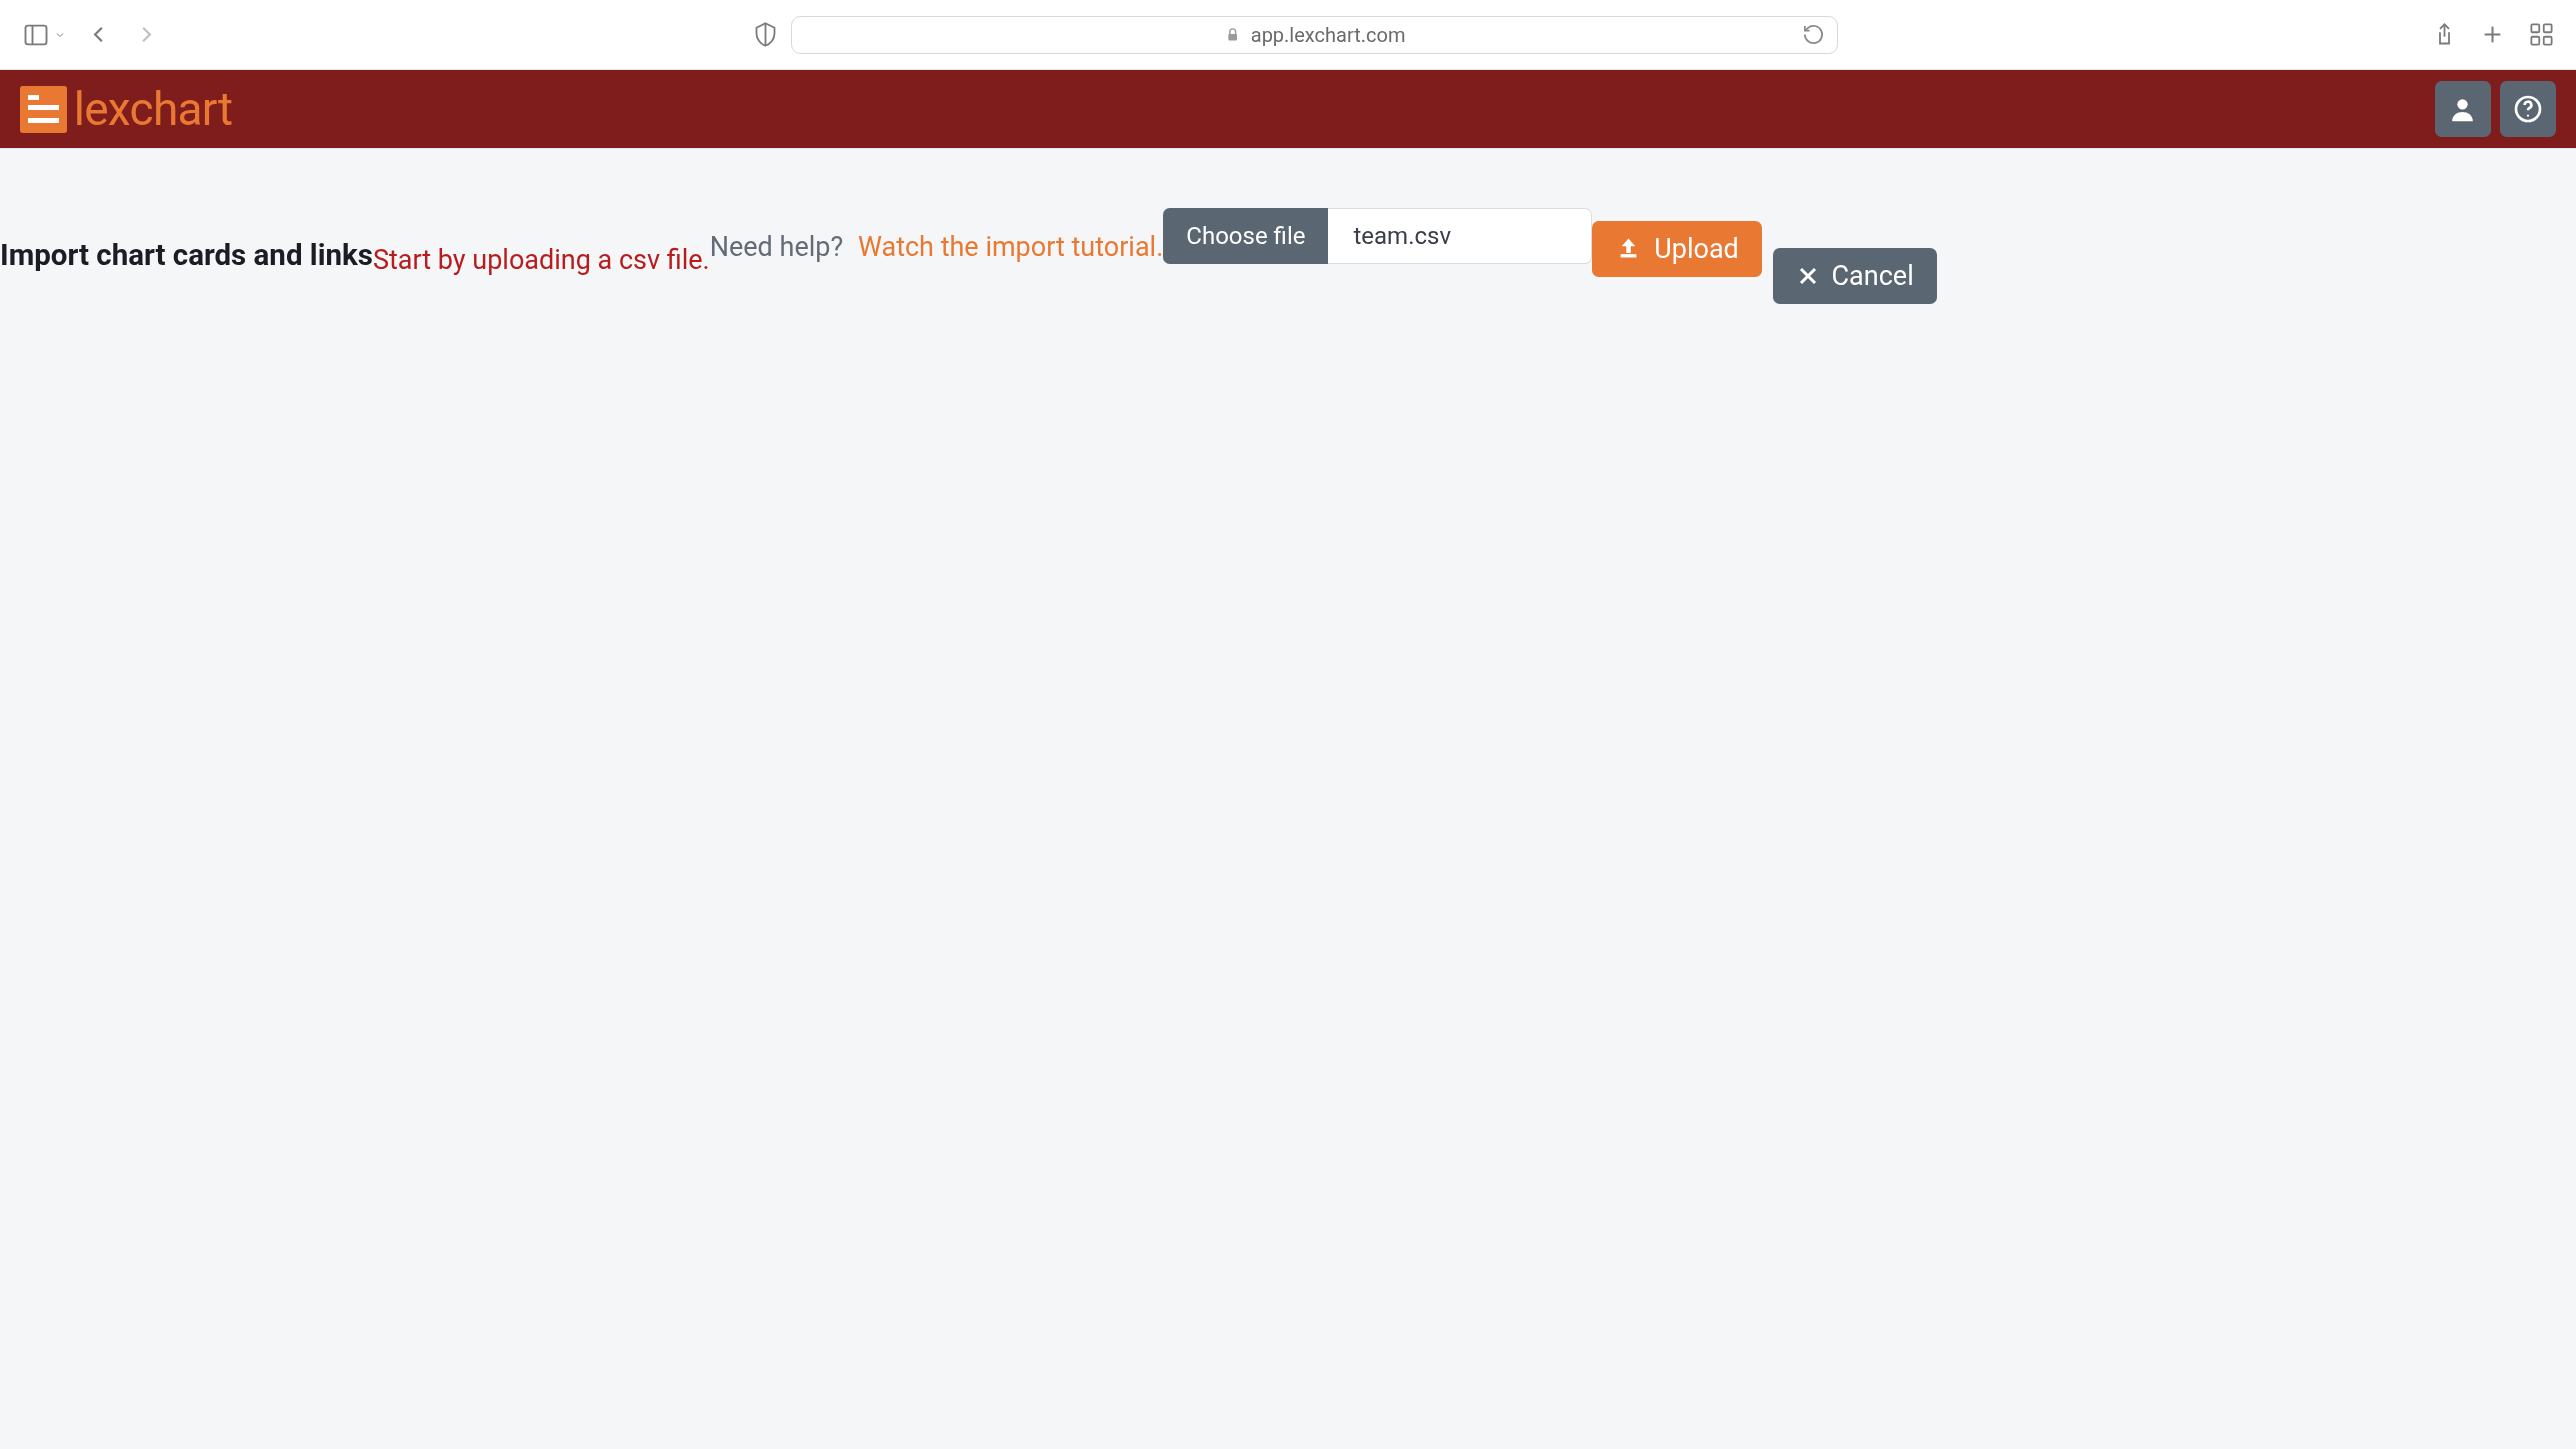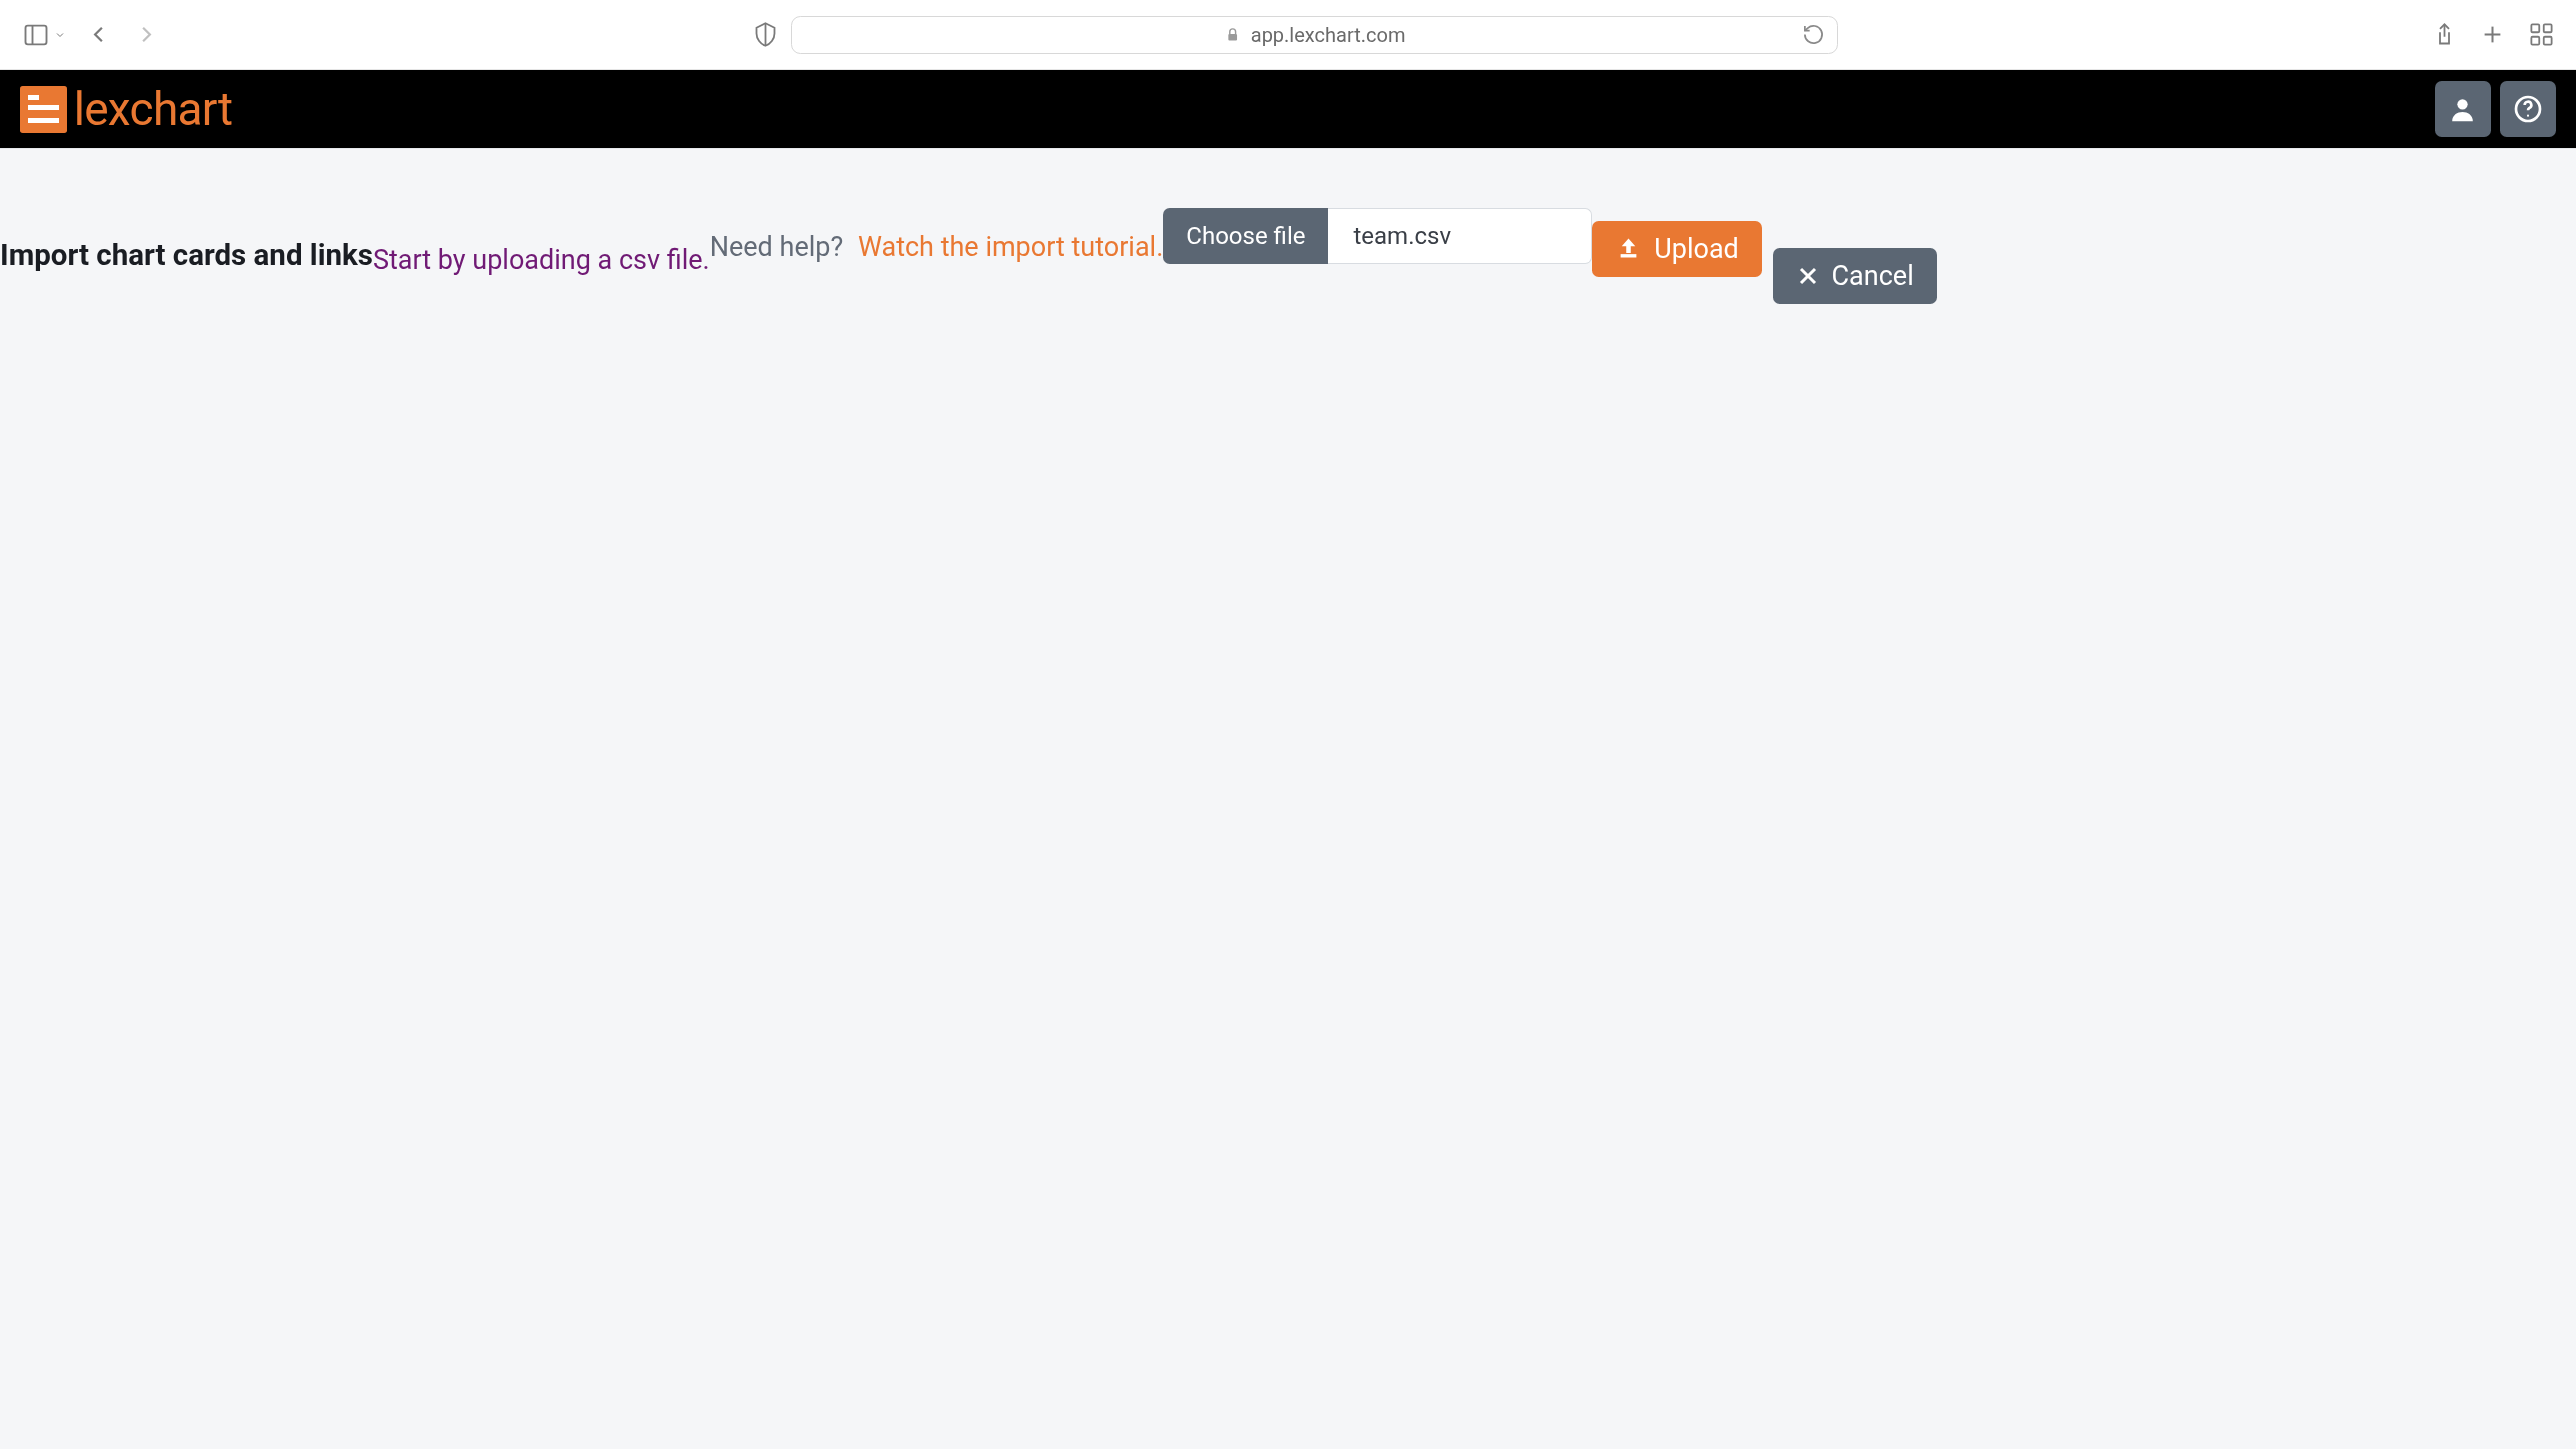--- a/index.html
+++ b/index.html
@@ -90,21 +90,21 @@
 
 .chrome-right {
   display: flex;
   align-items: center;
   gap: 21.5px;
 }
 
 
 .app-header {
   height: 79px;
-  background: #000000;
+  background: #7f1d1d;
   border-bottom: 1.3px solid #e6e8eb;
   display: flex;
   align-items: center;
   padding: 0 20px;
 }
 
 .logo {
   display: flex;
   align-items: center;
   gap: 6.7px;
@@ -172,21 +172,21 @@
 
 .import-heading {
   font-size: 29.5px;
   font-weight: 700;
   color: #1a1d23;
   margin-bottom: 13.4px;
 }
 
 .import-sub {
   font-size: 27px;
-  color: #701a75;
+  color: #b91c1c;
   margin-bottom: 4px;
 }
 
 .help-line {
   font-size: 27px;
   color: #636b77;
   margin-bottom: 31px;
 }
 .help-line a {
   color: #e97832;

